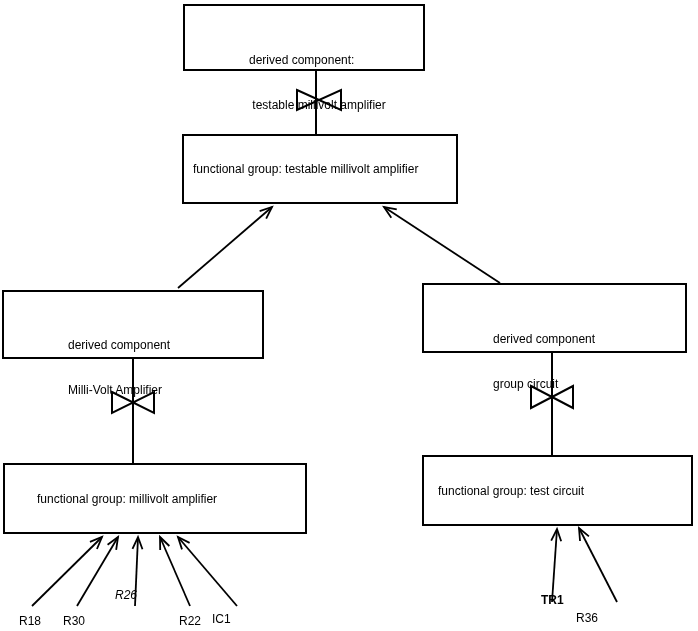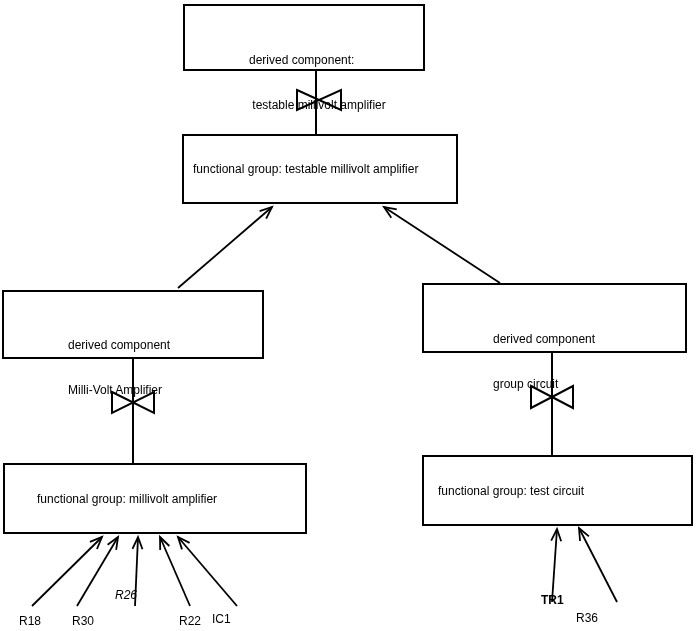--- a/index.html
+++ b/index.html
@@ -116,21 +116,21 @@
 
   <div class="node-box" style="left:3px; top:463px; width:304px; height:71px;">
     <div class="box-text v-center" style="left:32px;">functional group: millivolt amplifier</div>
   </div>
 
   <div class="node-box" style="left:422px; top:455px; width:271px; height:71px;">
     <div class="box-text v-center" style="left:14px;">functional group: test circuit</div>
   </div>
 
   <span class="component-label" style="left:19px;  top:614px;">R18</span>
-  <span class="component-label" style="left:72px;  top:614px;">R30</span>
+  <span class="component-label" style="left:63px;  top:614px;">R30</span>
   <span class="component-label" style="left:115px; top:588px;font-style:italic;">R26</span>
   <span class="component-label" style="left:179px; top:614px;">R22</span>
   <span class="component-label" style="left:212px; top:612px;">IC1</span>
 
   <span class="component-label" style="left:541px; top:593px;font-weight:bold;">TR1</span>
   <span class="component-label" style="left:576px; top:611px;">R36</span>
 
 </div>
 
 </body></html>

